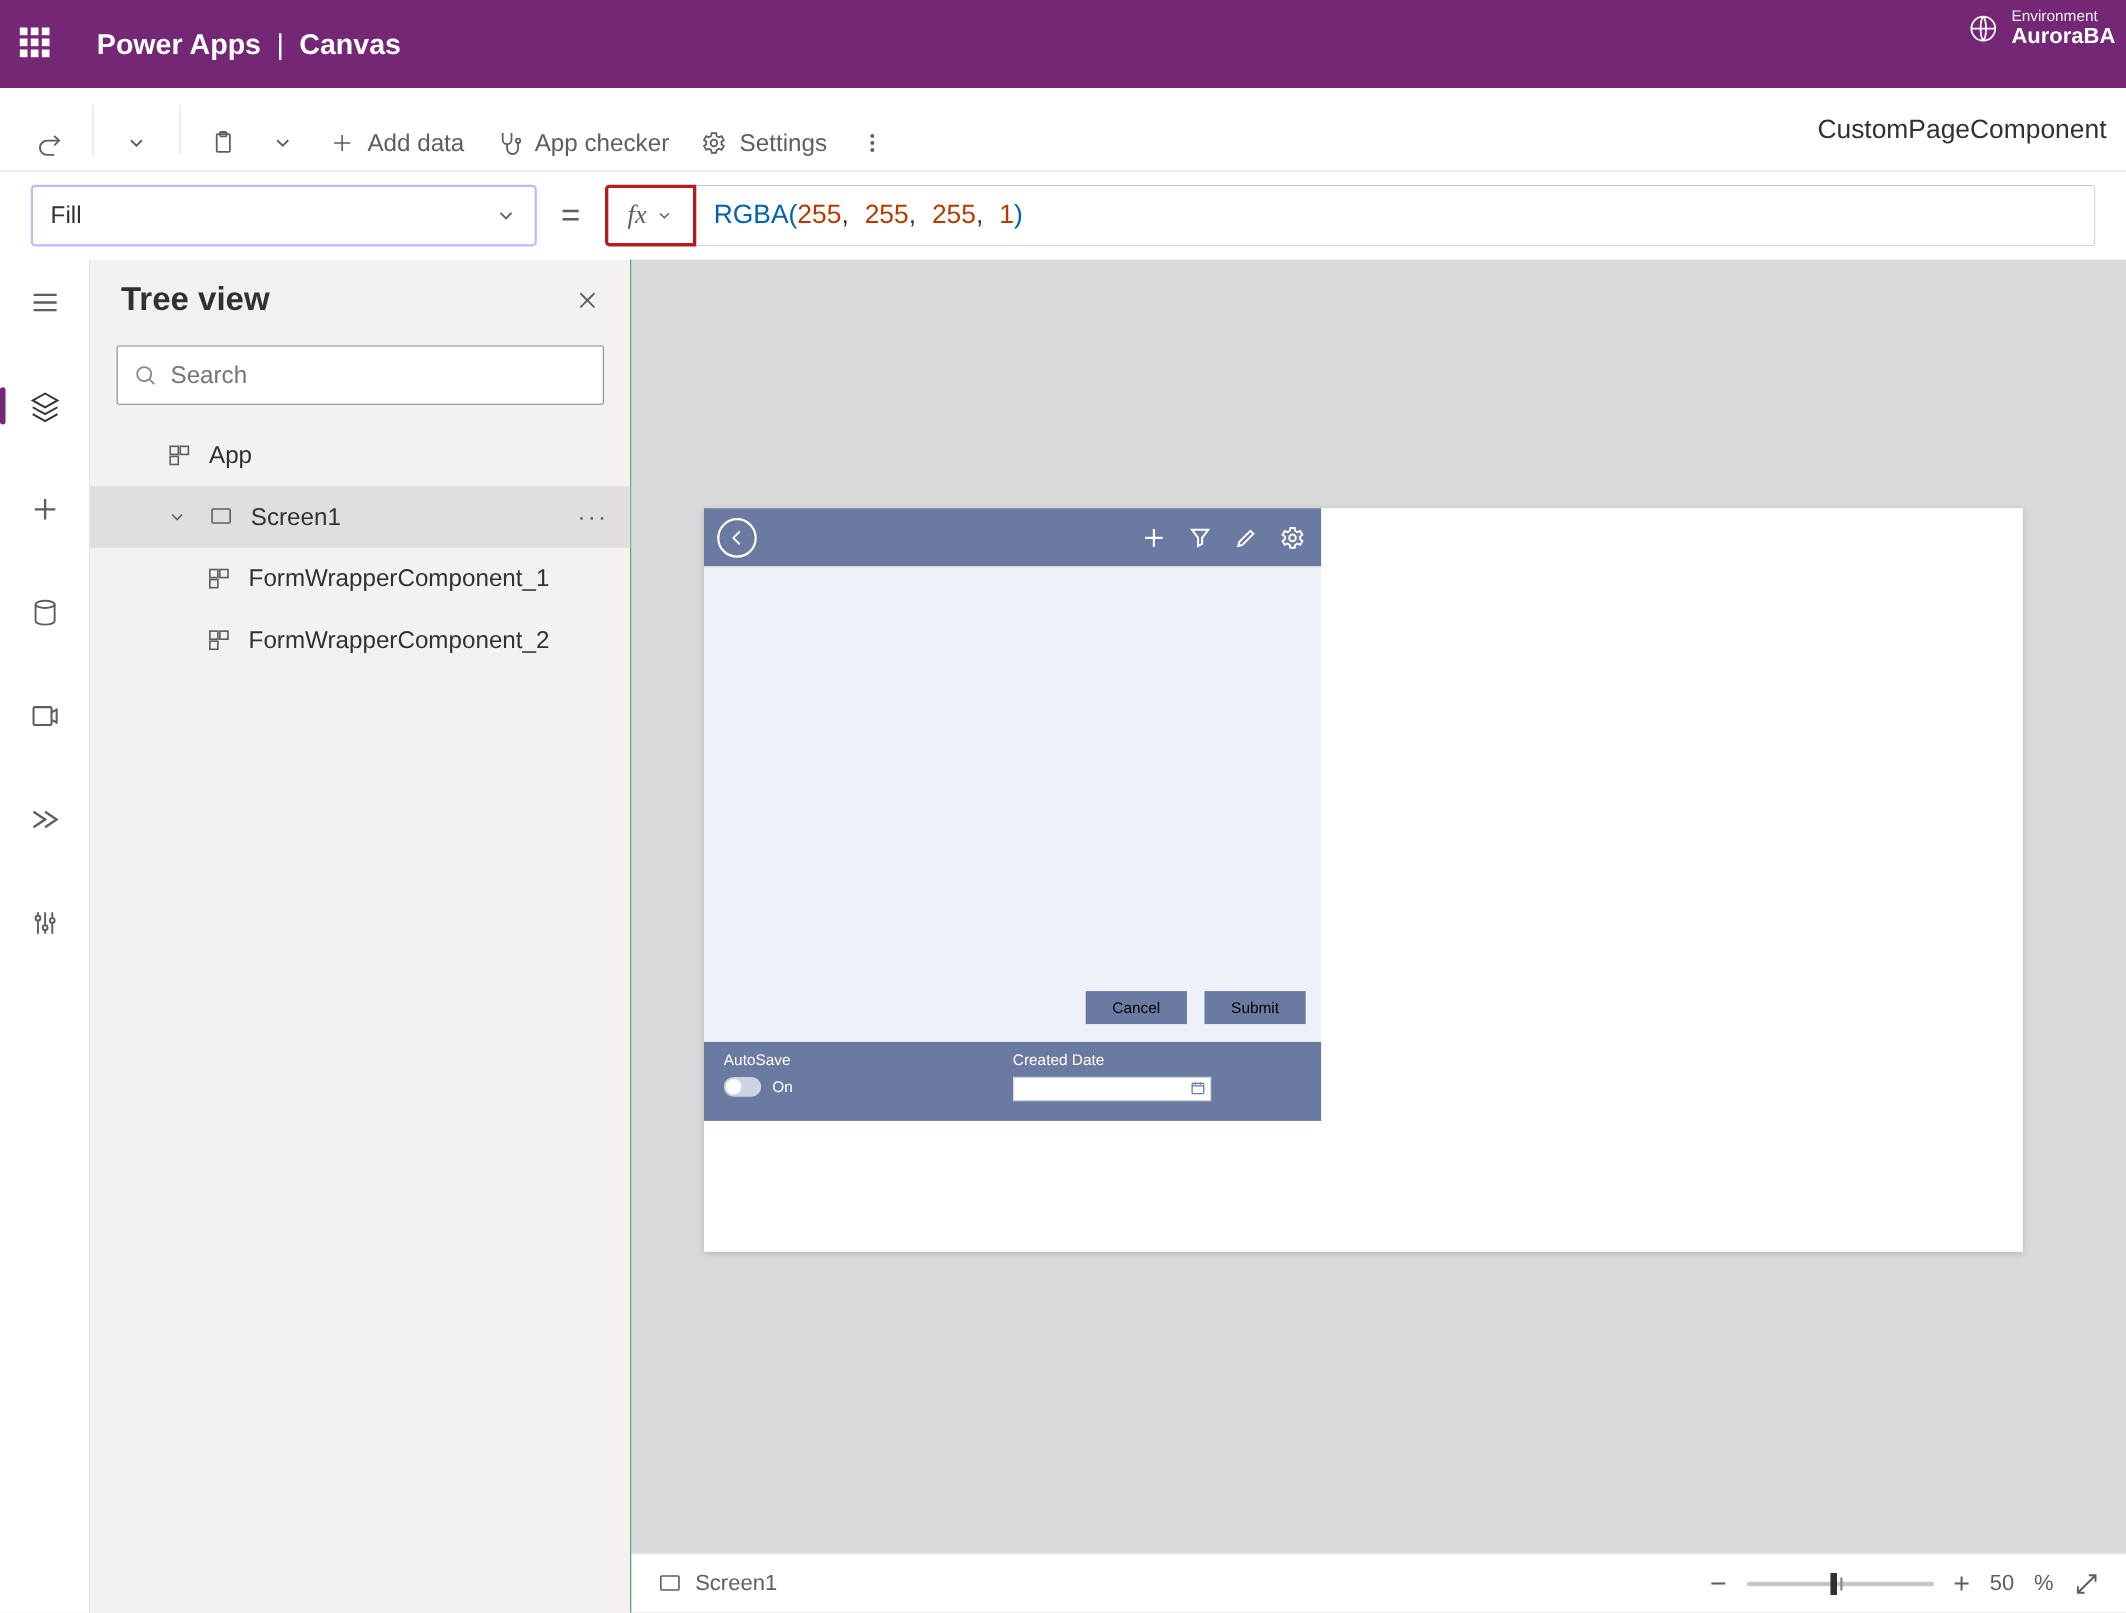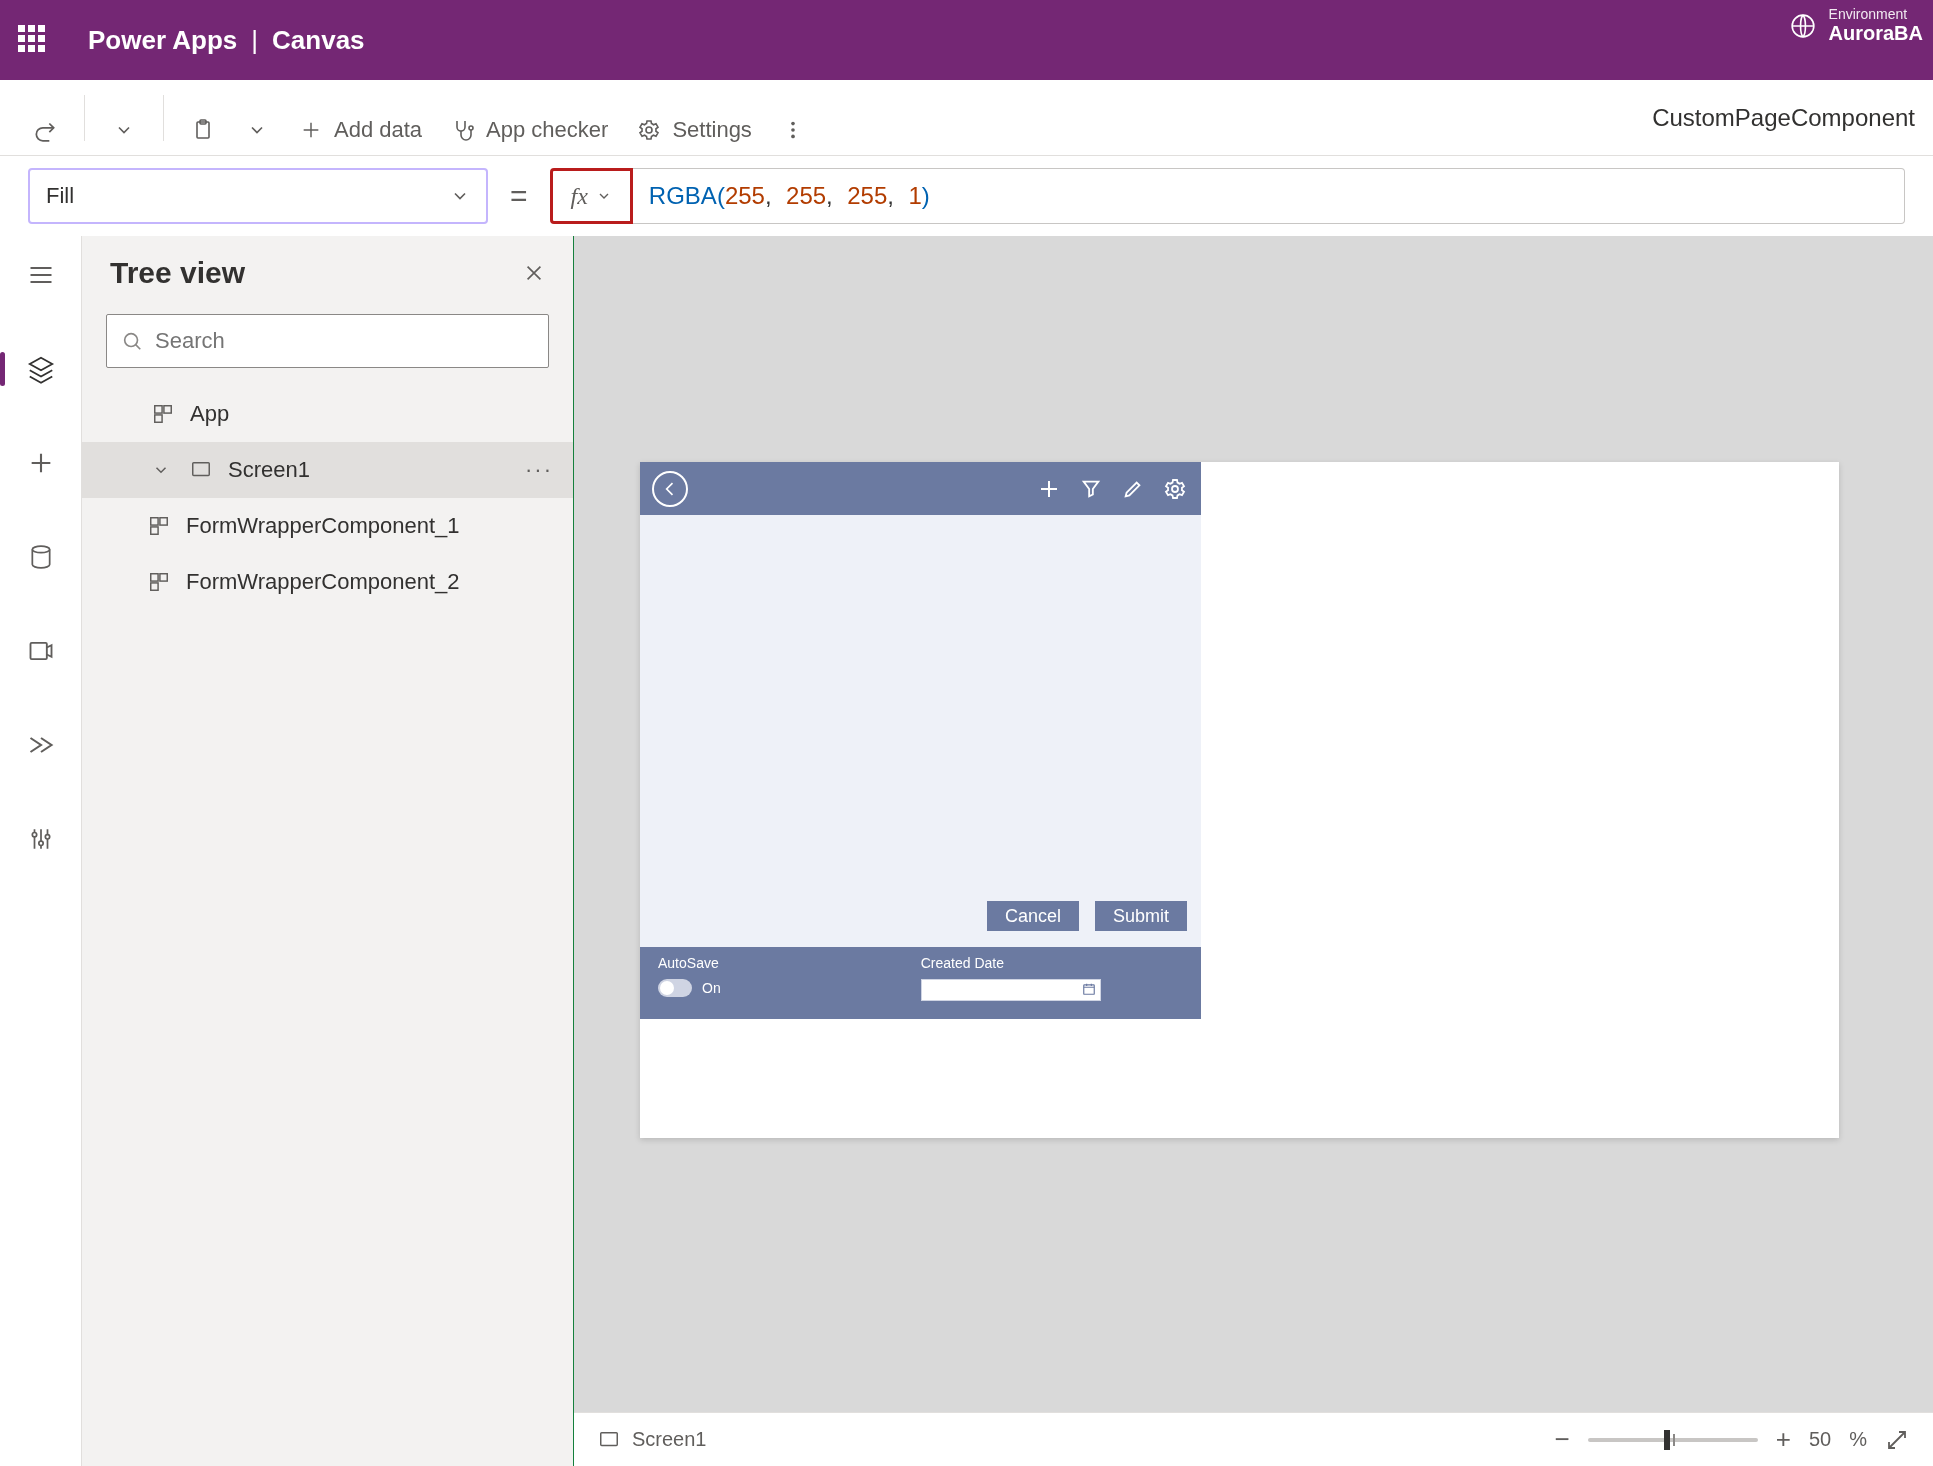--- a/index.html
+++ b/index.html
@@ -43,35 +43,35 @@
   .treepanel{ width:492px; background:#f3f2f1; border-right:1px solid #15803d; display:flex; flex-direction:column;}
   .tree-header{ display:flex; align-items:center; justify-content:space-between; padding:20px 28px 12px 28px;}
   .tree-title{ font-size:30px; font-weight:600; color:#323130;}
   .close-x{ font-size:26px; color:#605e5c; cursor:pointer;}
   .search-wrap{ padding:12px 24px 18px 24px;}
   .search-box{ height:54px; border:1px solid #8a8886; background:#fff; display:flex; align-items:center; padding:0 14px; gap:12px; border-radius:2px;}
   .search-box input{ border:none; outline:none; font-size:22px; flex:1; background:transparent; color:#605e5c;}
   .tree-item{ display:flex; align-items:center; gap:14px; height:56px; padding-left:32px; font-size:22px; color:#323130; cursor:pointer;}
   .tree-item.selected{ background:#e1dfdd;}
   .tree-children .tree-item{ padding-left:70px;}
-  .tree-grandchildren .tree-item{ padding-left:64px;}
+  .tree-grandchildren .tree-item{ padding-left:104px;}
   .tree-icon{ width:26px; height:26px; display:flex; align-items:center; justify-content:center; color:#605e5c;}
   .tree-item .more{ margin-left:auto; margin-right:20px; color:#605e5c; letter-spacing:2px;}
   .chev{ width:22px; text-align:center; color:#605e5c;}
   
   .canvas-area{ flex:1; background:#d9d9d9; position:relative; overflow:hidden;}
   .artboard{ position:absolute; left:66px; top:226px; width:1199px; height:676px; background:#fff; box-shadow:0 2px 6px rgba(0,0,0,.15);}
   .app-screen{ position:absolute; left:0; top:0; width:561px; height:715px; }
   .app-topbar{ height:53px; background:#6b7aa1; display:flex; align-items:center; padding:0 12px; gap:14px;}
   .app-topbar .circle-back{ width:36px; height:36px; border:2px solid #fff; border-radius:50%; display:flex; align-items:center; justify-content:center; color:#fff; cursor:pointer;}
   .app-topbar .spacer{ flex:1;}
   .app-topbar .ticon{ width:28px; height:28px; display:flex;align-items:center;justify-content:center; color:#fff; cursor:pointer;}
   .app-body{ height:432px; background:#eef1f8; position:relative;}
   .btn-row{ position:absolute; bottom:16px; right:14px; display:flex; gap:16px;}
-  .pbtn{ width:92px; height:30px; background:#6b7aa1; color:#ffffff; font-size:18px; display:flex; align-items:center; justify-content:center; cursor:pointer;}
+  .pbtn{ width:92px; height:30px; background:#6b7aa1; color:#000000; font-size:14px; display:flex; align-items:center; justify-content:center; cursor:pointer;}
   .app-footer{ height:72px; background:#6b7aa1; color:#fff; display:flex; padding:8px 18px; gap:80px; font-size:14px;}
   .foot-col{ display:flex; flex-direction:column; gap:8px;}
   .toggle{ display:flex; align-items:center; gap:10px;}
   .toggle-track{ width:34px; height:18px; background:#cfd4e3; border-radius:10px; position:relative;}
   .toggle-knob{ width:14px; height:14px; background:#fff; border-radius:50%; position:absolute; top:2px; left:2px;}
   .date-input{ width:180px; height:22px; background:#fff; border:1px solid #cfd4e3; position:relative;}
   .date-input .cal{ position:absolute; right:4px; top:2px; color:#6b7aa1; font-size:14px;}
   
   .statusbar{ position:absolute; left:0; right:0; bottom:0; height:54px; background:#fff; border-top:1px solid #e1dfdd; display:flex; align-items:center; padding:0 24px; font-size:20px; color:#605e5c;}
   .sb-left{ display:flex; align-items:center; gap:12px;}

